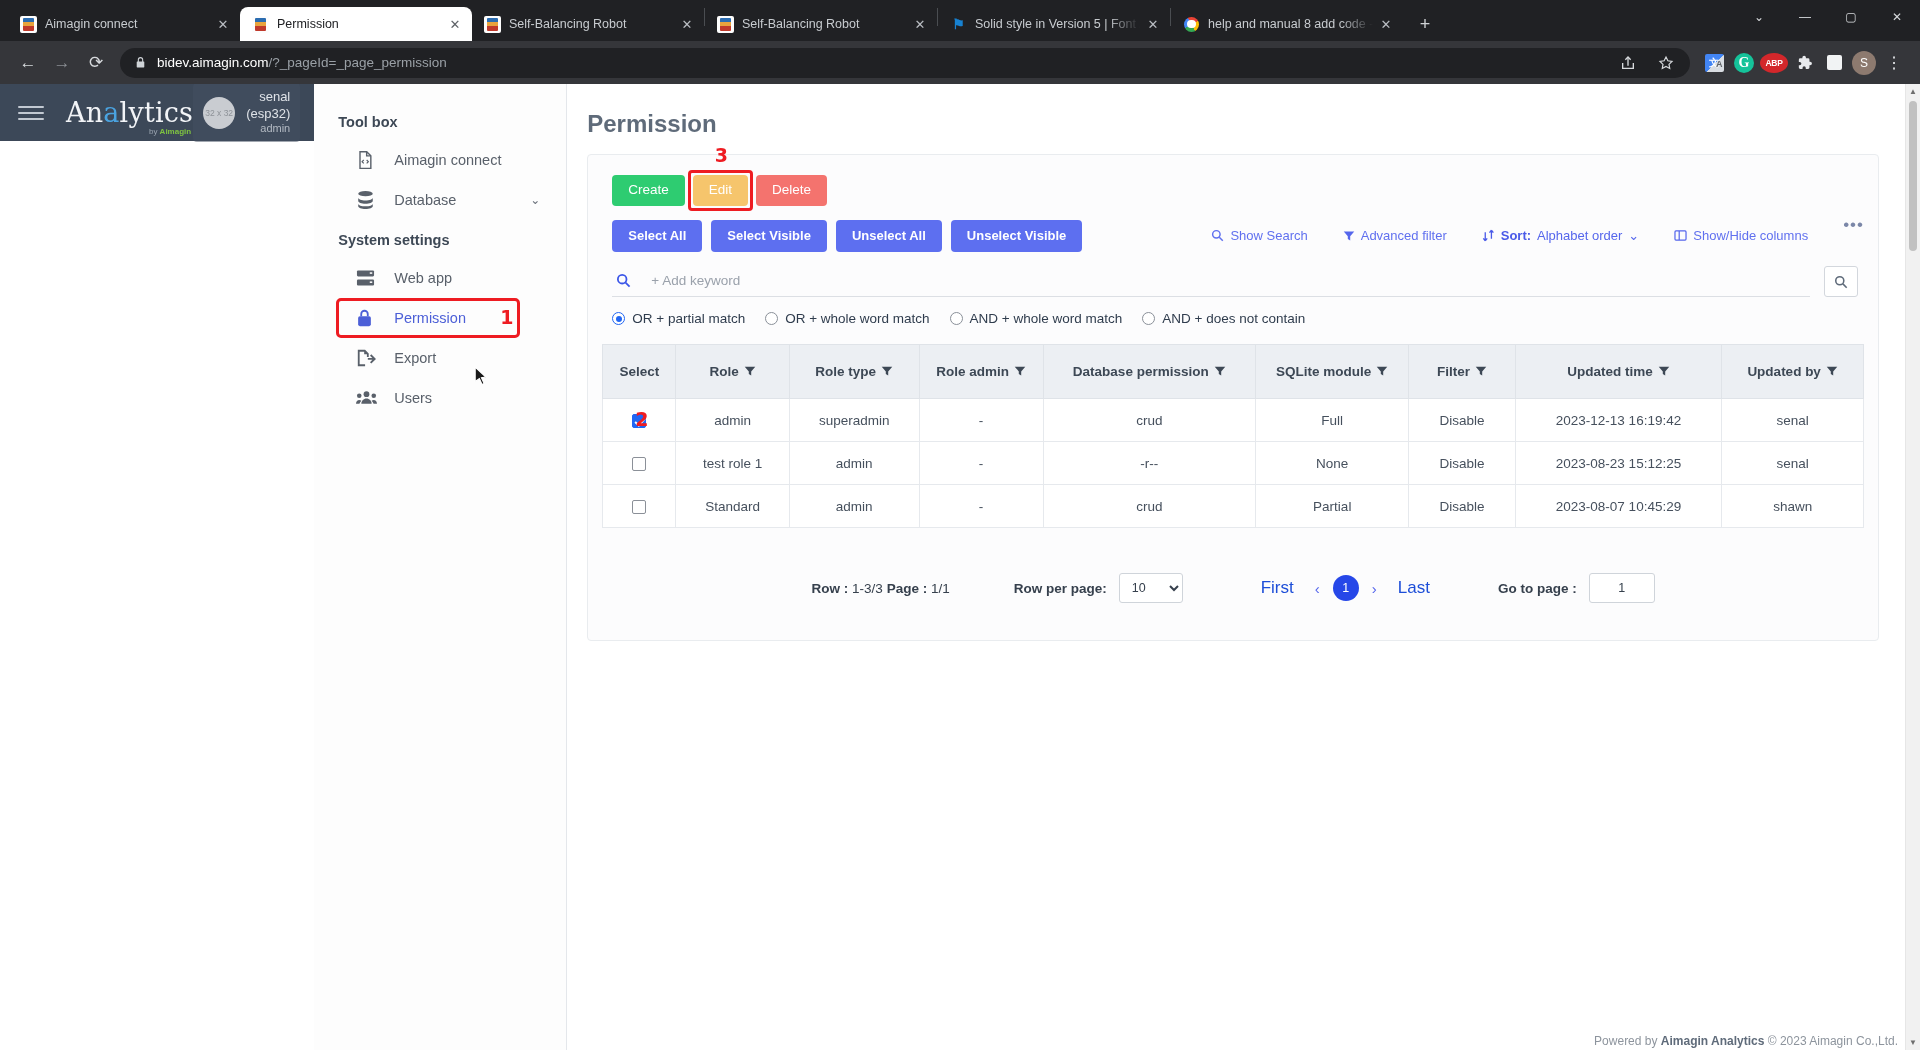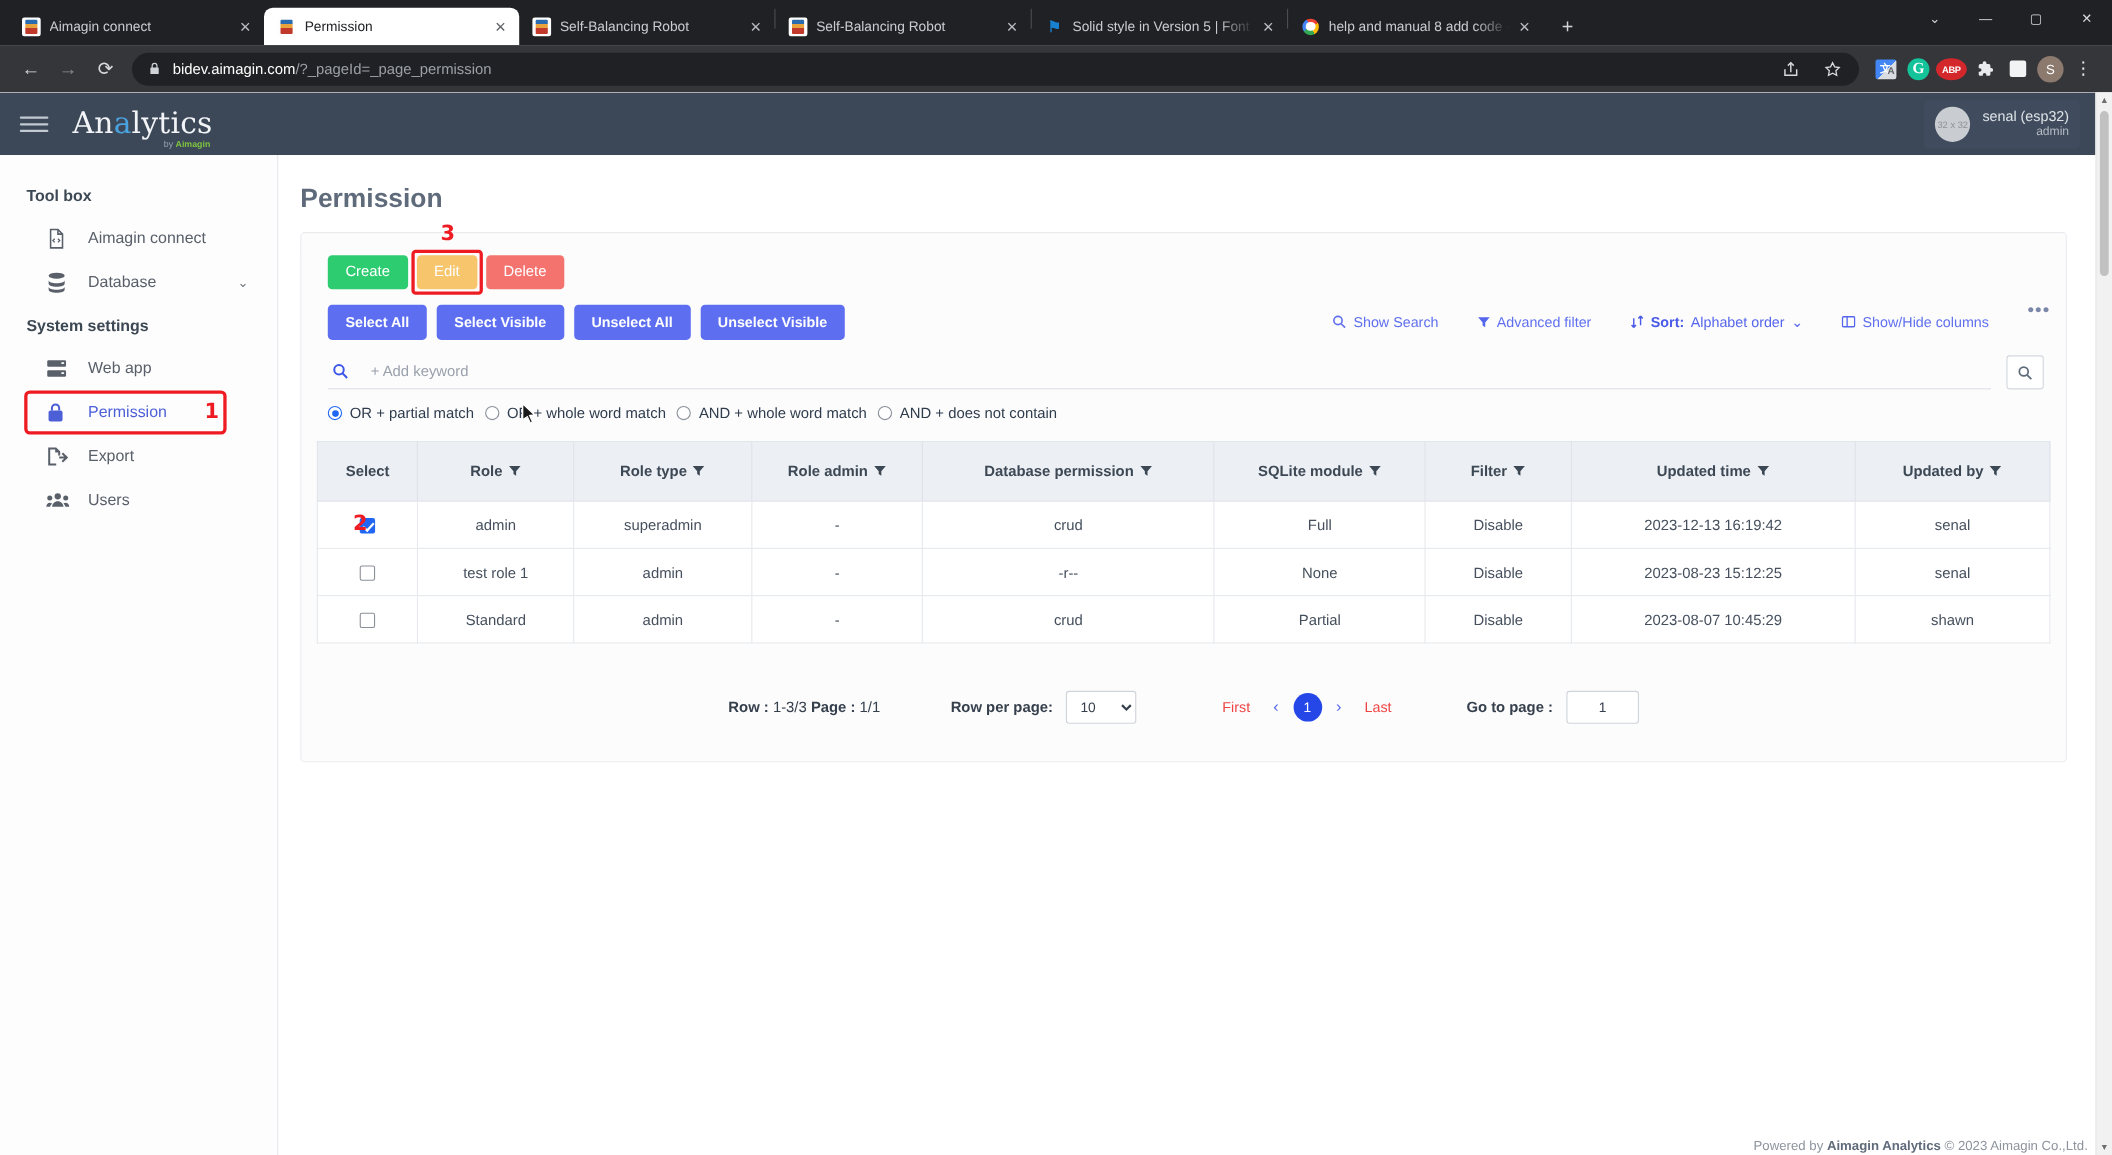--- a/index.html
+++ b/index.html
@@ -113,21 +113,21 @@
   }
   .ext-sq { width: 15px; height: 15px; background: #f1f3f4; border-radius: 2px; }
   .profile-av {
     width: 24px; height: 24px; border-radius: 50%; background: #8d7a6f;
     color: #fff; font-size: 12px; display: flex; align-items: center; justify-content: center;
   }
   .kebab { color: #e8eaed; font-size: 16px; letter-spacing: 0; line-height: 1; }
 
   
   .viewport { flex: 1 1 auto; position: relative; background: #fff; overflow: hidden; display: flex; }
-  .pagecol { flex: 1 1 auto; display: flex; flex-direction: column; min-width: 0; }
+  .pagecol { flex: 1 1 auto; display: flex; flex-direction: row; min-width: 0; }
 
   
   .appheader {
     height: 57px; background: #3c4858; flex: 0 0 57px;
     display: flex; align-items: center; padding: 0 0 0 18px;
   }
   .hamburger { width: 26px; height: 26px; display: flex; flex-direction: column;
     justify-content: center; gap: 4px; flex: 0 0 26px; }
   .hamburger span { display: block; height: 2px; background: #c2c9d2; border-radius: 1px; }
   .logo { margin-left: 22px; position: relative; }
@@ -219,21 +219,21 @@
   .searchfield {
     flex: 1 1 auto; display: flex; align-items: center; gap: 20px;
     border-bottom: 1px solid #dcdfe4; padding: 6px 4px 8px 4px; min-width: 0;
   }
   .kw { font-size: 13.5px; color: #9aa1ab; }
   .searchbtn {
     width: 34px; height: 31px; border: 1px solid #d3d7dd; border-radius: 3px;
     background: #fff; display: flex; align-items: center; justify-content: center;
     color: #5f6b7a; flex: 0 0 34px;
   }
-  .radiorow { display: flex; gap: 10px; margin: 14px 0 0 10px; }
+  .radiorow { display: flex; gap: 20px; margin: 14px 0 0 10px; }
   .radio { display: flex; align-items: center; gap: 7px; font-size: 13.5px; color: #2f3c4d; }
   .rdot {
     width: 13px; height: 13px; border-radius: 50%; border: 1.5px solid #8a9099;
     flex: 0 0 13px; position: relative; background: #fff;
   }
   .rdot.on { border-color: #2166f3; }
   .rdot.on::after {
     content: ""; position: absolute; left: 2.5px; top: 2.5px; width: 6px; height: 6px;
     border-radius: 50%; background: #2166f3;
   }
@@ -268,21 +268,21 @@
     gap: 0; margin-top: 34px; font-size: 13.5px; color: #36404d;
   }
   .rowinfo { font-weight: 700; }
   .rowinfo span { font-weight: 400; }
   .rpp-label { font-weight: 700; margin-left: 64px; }
   .rpp-select {
     margin-left: 12px; width: 64px; height: 30px; border: 1px solid #cfd4da;
     border-radius: 3px; background: #fff; font-size: 12.5px; color: #36404d;
     font-family: inherit; padding-left: 8px;
   }
-  .pgbtn { color: #ef4444; margin: 16px 12px; font-size: 13px; }
+  .pgbtn { color: #1d4ed8; margin: 16px 12px; font-size: 17px; }
   .pgarrow { color: #5566ec; font-size: 15px; margin: 0 9px; }
   .pgnum {
     width: 26px; height: 26px; border-radius: 50%; background: #2647e8; color: #fff;
     display: flex; align-items: center; justify-content: center; font-size: 12.5px;
     margin: 0 4px;
   }
   .goto { font-weight: 700; margin-left: 56px; }
   .gotobox {
     margin-left: 12px; width: 66px; height: 30px; border: 1px solid #cfd4da;
     border-radius: 3px; background: #fff; font-size: 12.5px; color: #36404d;

